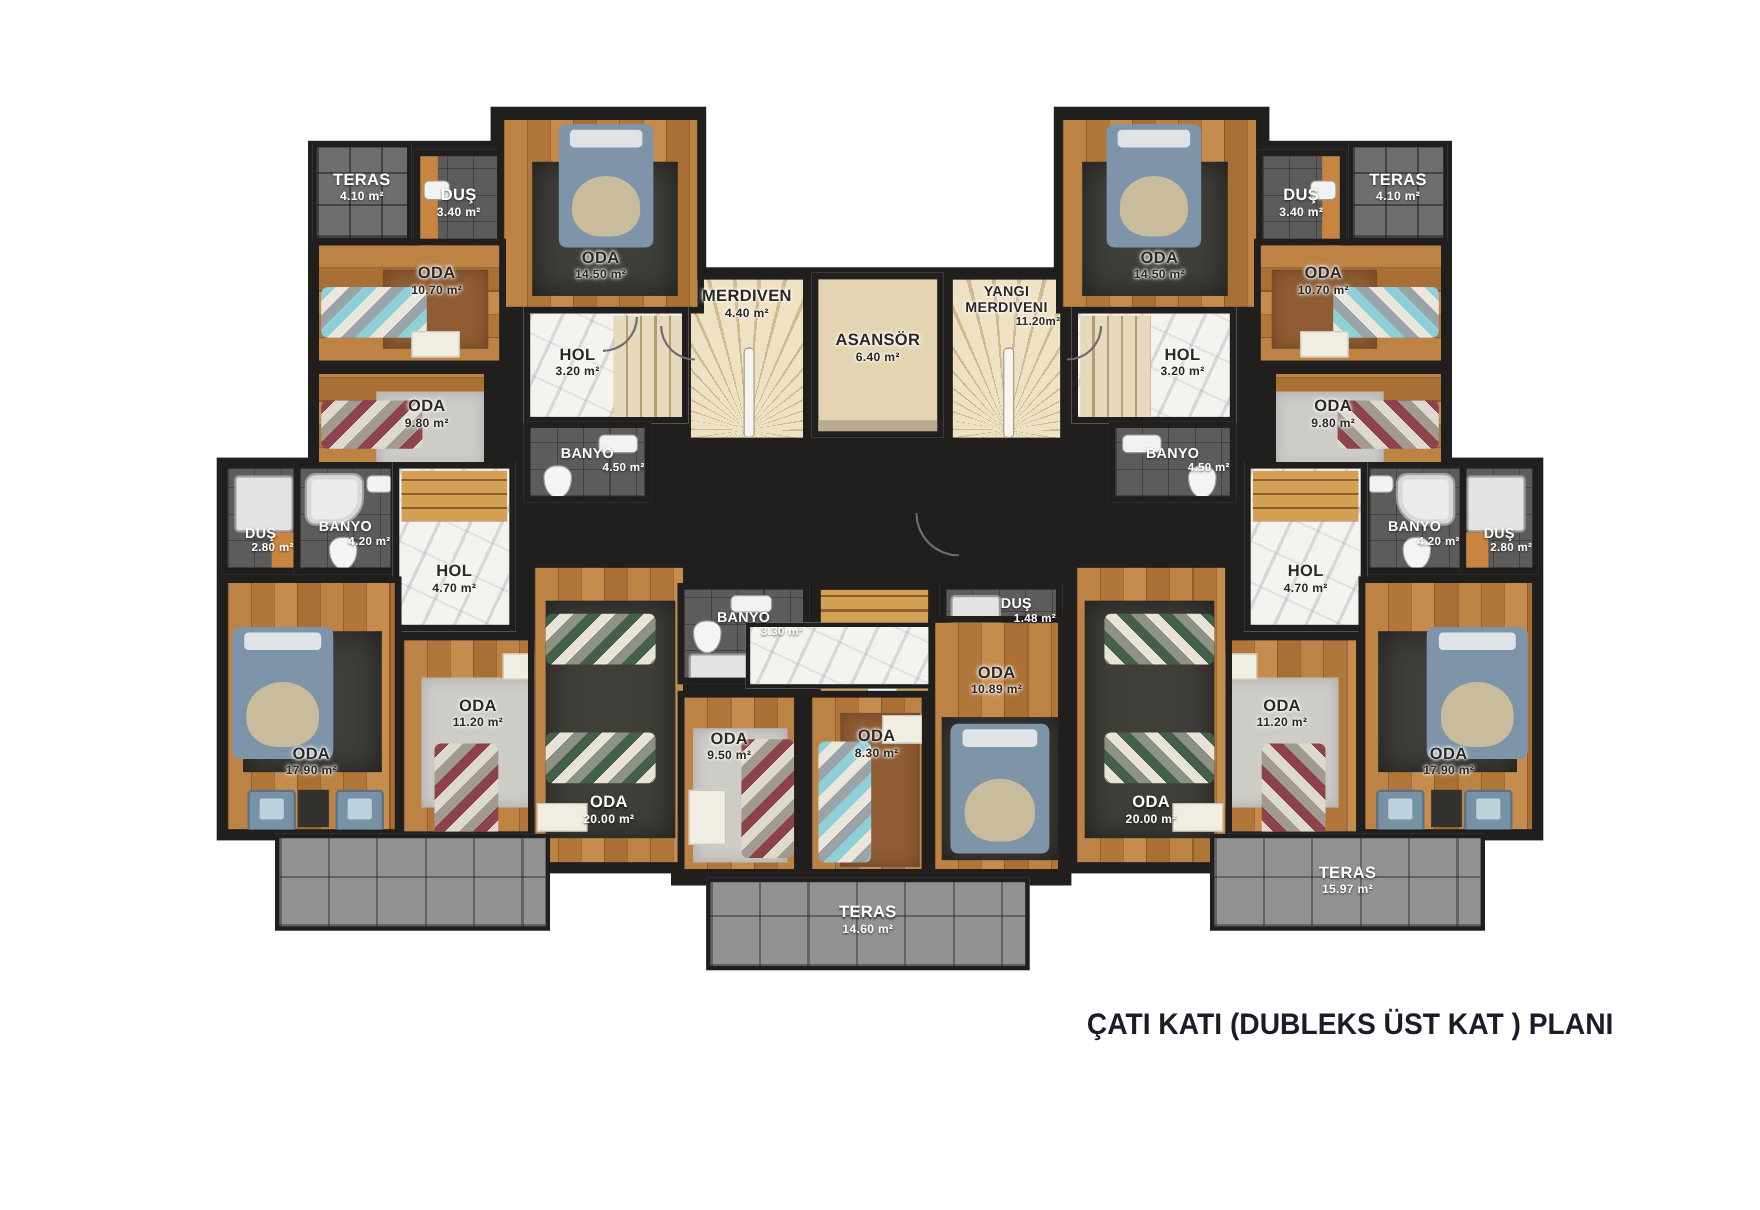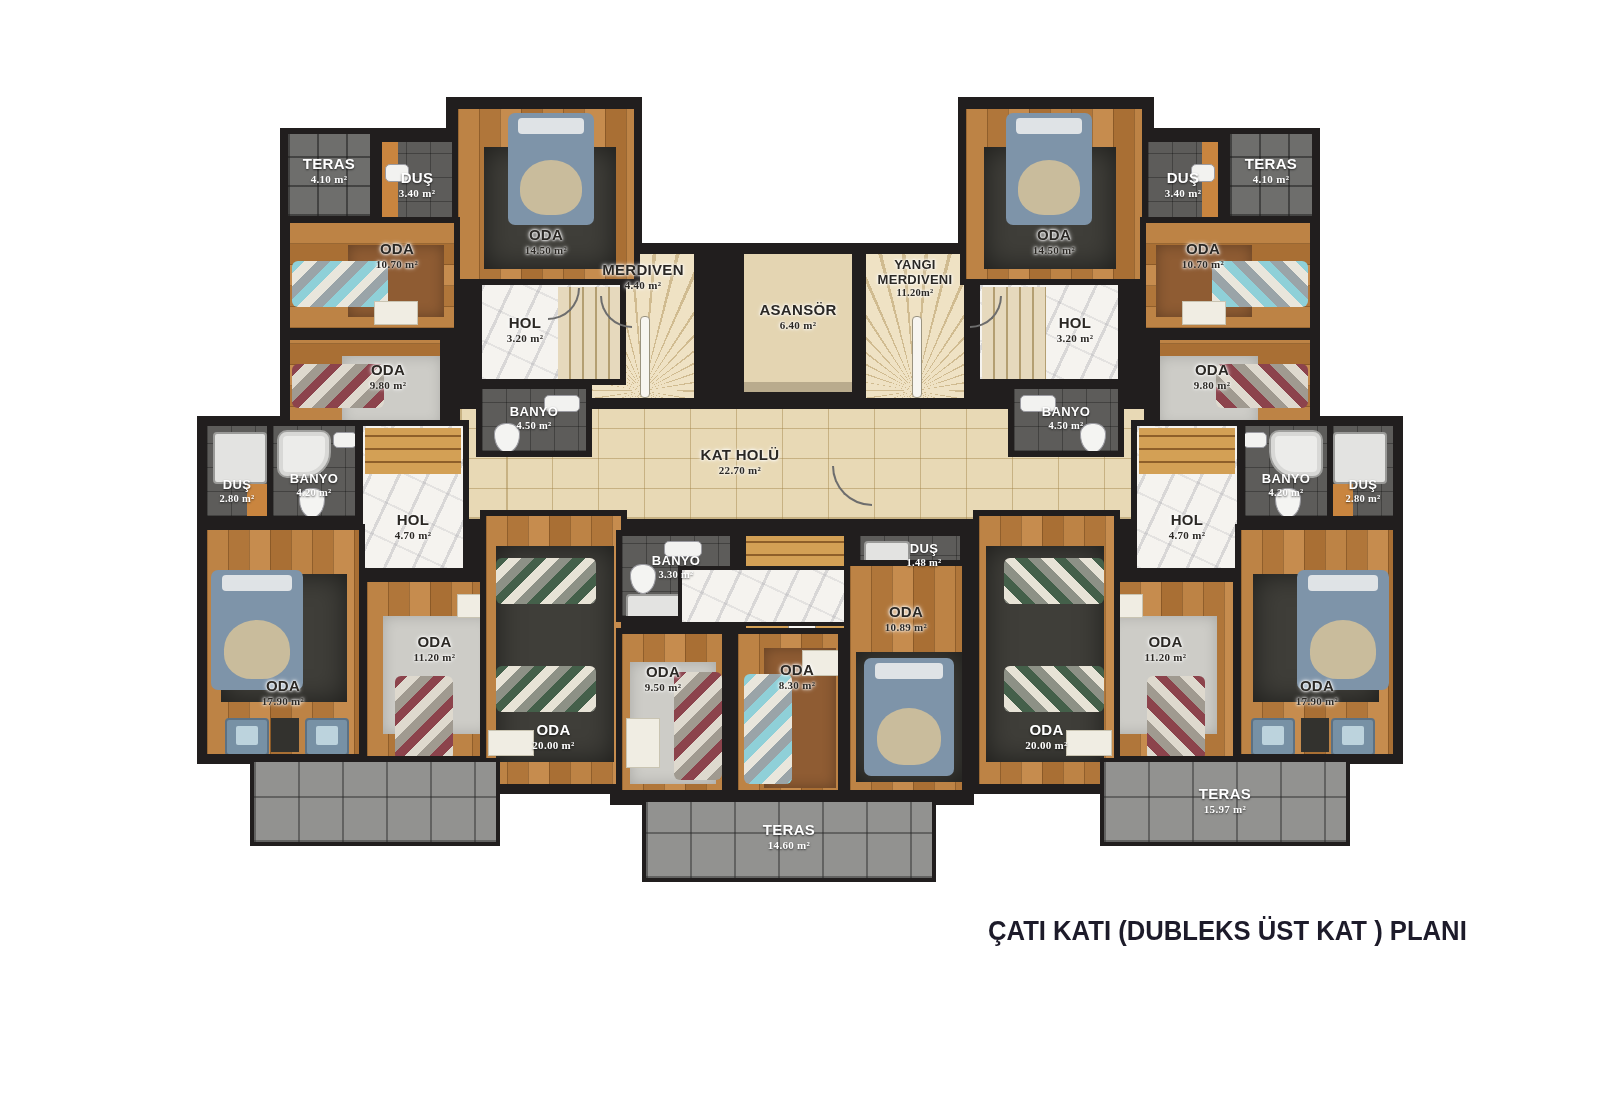--- a/index.html
+++ b/index.html
@@ -56,23 +56,23 @@
   .desk{background:#f0ede3;border:1px solid #c9c4b2;}
   .sofa{background:#7791a5;border:2px solid #5c7183;border-radius:4px;}
   .sofa::before{content:"";position:absolute;left:22%;top:18%;width:55%;height:55%;background:#bcd3dd;border-radius:2px;}
   .mat{background:#33322e;}
   .elevdoor{background:#b9ab8d;}
   .arc{position:absolute;border-left:2px solid #6d6d6d;border-bottom:2px solid #6d6d6d;border-bottom-left-radius:100%;}
   
   .lbl{position:absolute;left:0;right:0;text-align:center;font-weight:700;color:#2b2824;line-height:1.12;letter-spacing:.3px;
        text-shadow:0 0 2px #fff,0 0 3px #fff,0 0 5px #fff;z-index:5;}
   .lbl .nm{font-size:15px;display:block;}
-  .lbl .ar{font-size:11px;display:block;font-family:Liberation Serif, serif;}
+  .lbl .ar{font-size:11px;display:block;}
   .lbl.small .nm{font-size:13px;}
-  .lbl.small .ar{font-size:10.5px;}
+  .lbl.small .ar{font-size:10.5px;text-align:right;}
   .lbl.light{color:#ffffff;text-shadow:0 1px 2px rgba(0,0,0,.65);}
   #plan-title{position:absolute;left:988px;top:916px;width:440px;font-size:27px;font-weight:800;color:#1d1b2a;
        letter-spacing:0;transform:scaleX(.95);transform-origin:left;white-space:nowrap;}
 </style>
 </head>
 <body>
 
 <div id="canvas">
 
   <div class="wallmass" style="left:446px;top:97px;width:196px;height:360px;"></div>
@@ -80,28 +80,22 @@
   <div class="wallmass" style="left:197px;top:416px;width:272px;height:348px;"></div>
   <div class="wallmass" style="left:352px;top:416px;width:277px;height:378px;"></div>
   <div class="wallmass" style="left:616px;top:243px;width:360px;height:166px;"></div>
   <div class="wallmass" style="left:452px;top:399px;width:700px;height:130px;"></div>
   <div class="wallmass" style="left:610px;top:523px;width:364px;height:282px;"></div>
   <div class="wallmass" style="left:958px;top:97px;width:196px;height:360px;"></div>
   <div class="wallmass" style="left:1070px;top:128px;width:250px;height:330px;"></div>
   <div class="wallmass" style="left:1131px;top:416px;width:272px;height:348px;"></div>
   <div class="wallmass" style="left:971px;top:416px;width:277px;height:378px;"></div>
 
-  <div class="room stone" style="left:456px;top:405px;width:692px;height:118px;border-width:4px;">
-    <div class="lbl" style="top:38px;left:120px;right:auto;width:320px;">
-      <span class="nm">KAT HOLÜ</span>
-      <span class="ar">22.70 m²</span>
-    </div>
-  </div>
-
-  <div class="room stairs-fan" style="left:586px;top:248px;width:114px;height:156px;">
+
+  <div class="room stairs-fan" style="left:622px;top:248px;width:114px;height:156px;">
     <div class="rail" style="left:48px;top:62px;width:8px;height:80px;"></div>
     <div class="lbl" style="top:8px;">
       <span class="nm">MERDIVEN</span>
         <span class="ar">4.40 m²</span>
     </div>
   </div>
   <div class="room beige" style="left:738px;top:248px;width:120px;height:150px;">
     <div class="f elevdoor" style="left:0;bottom:0;width:108px;height:10px;"></div>
     <div class="lbl" style="top:48px;">
       <span class="nm">ASANSÖR</span>

